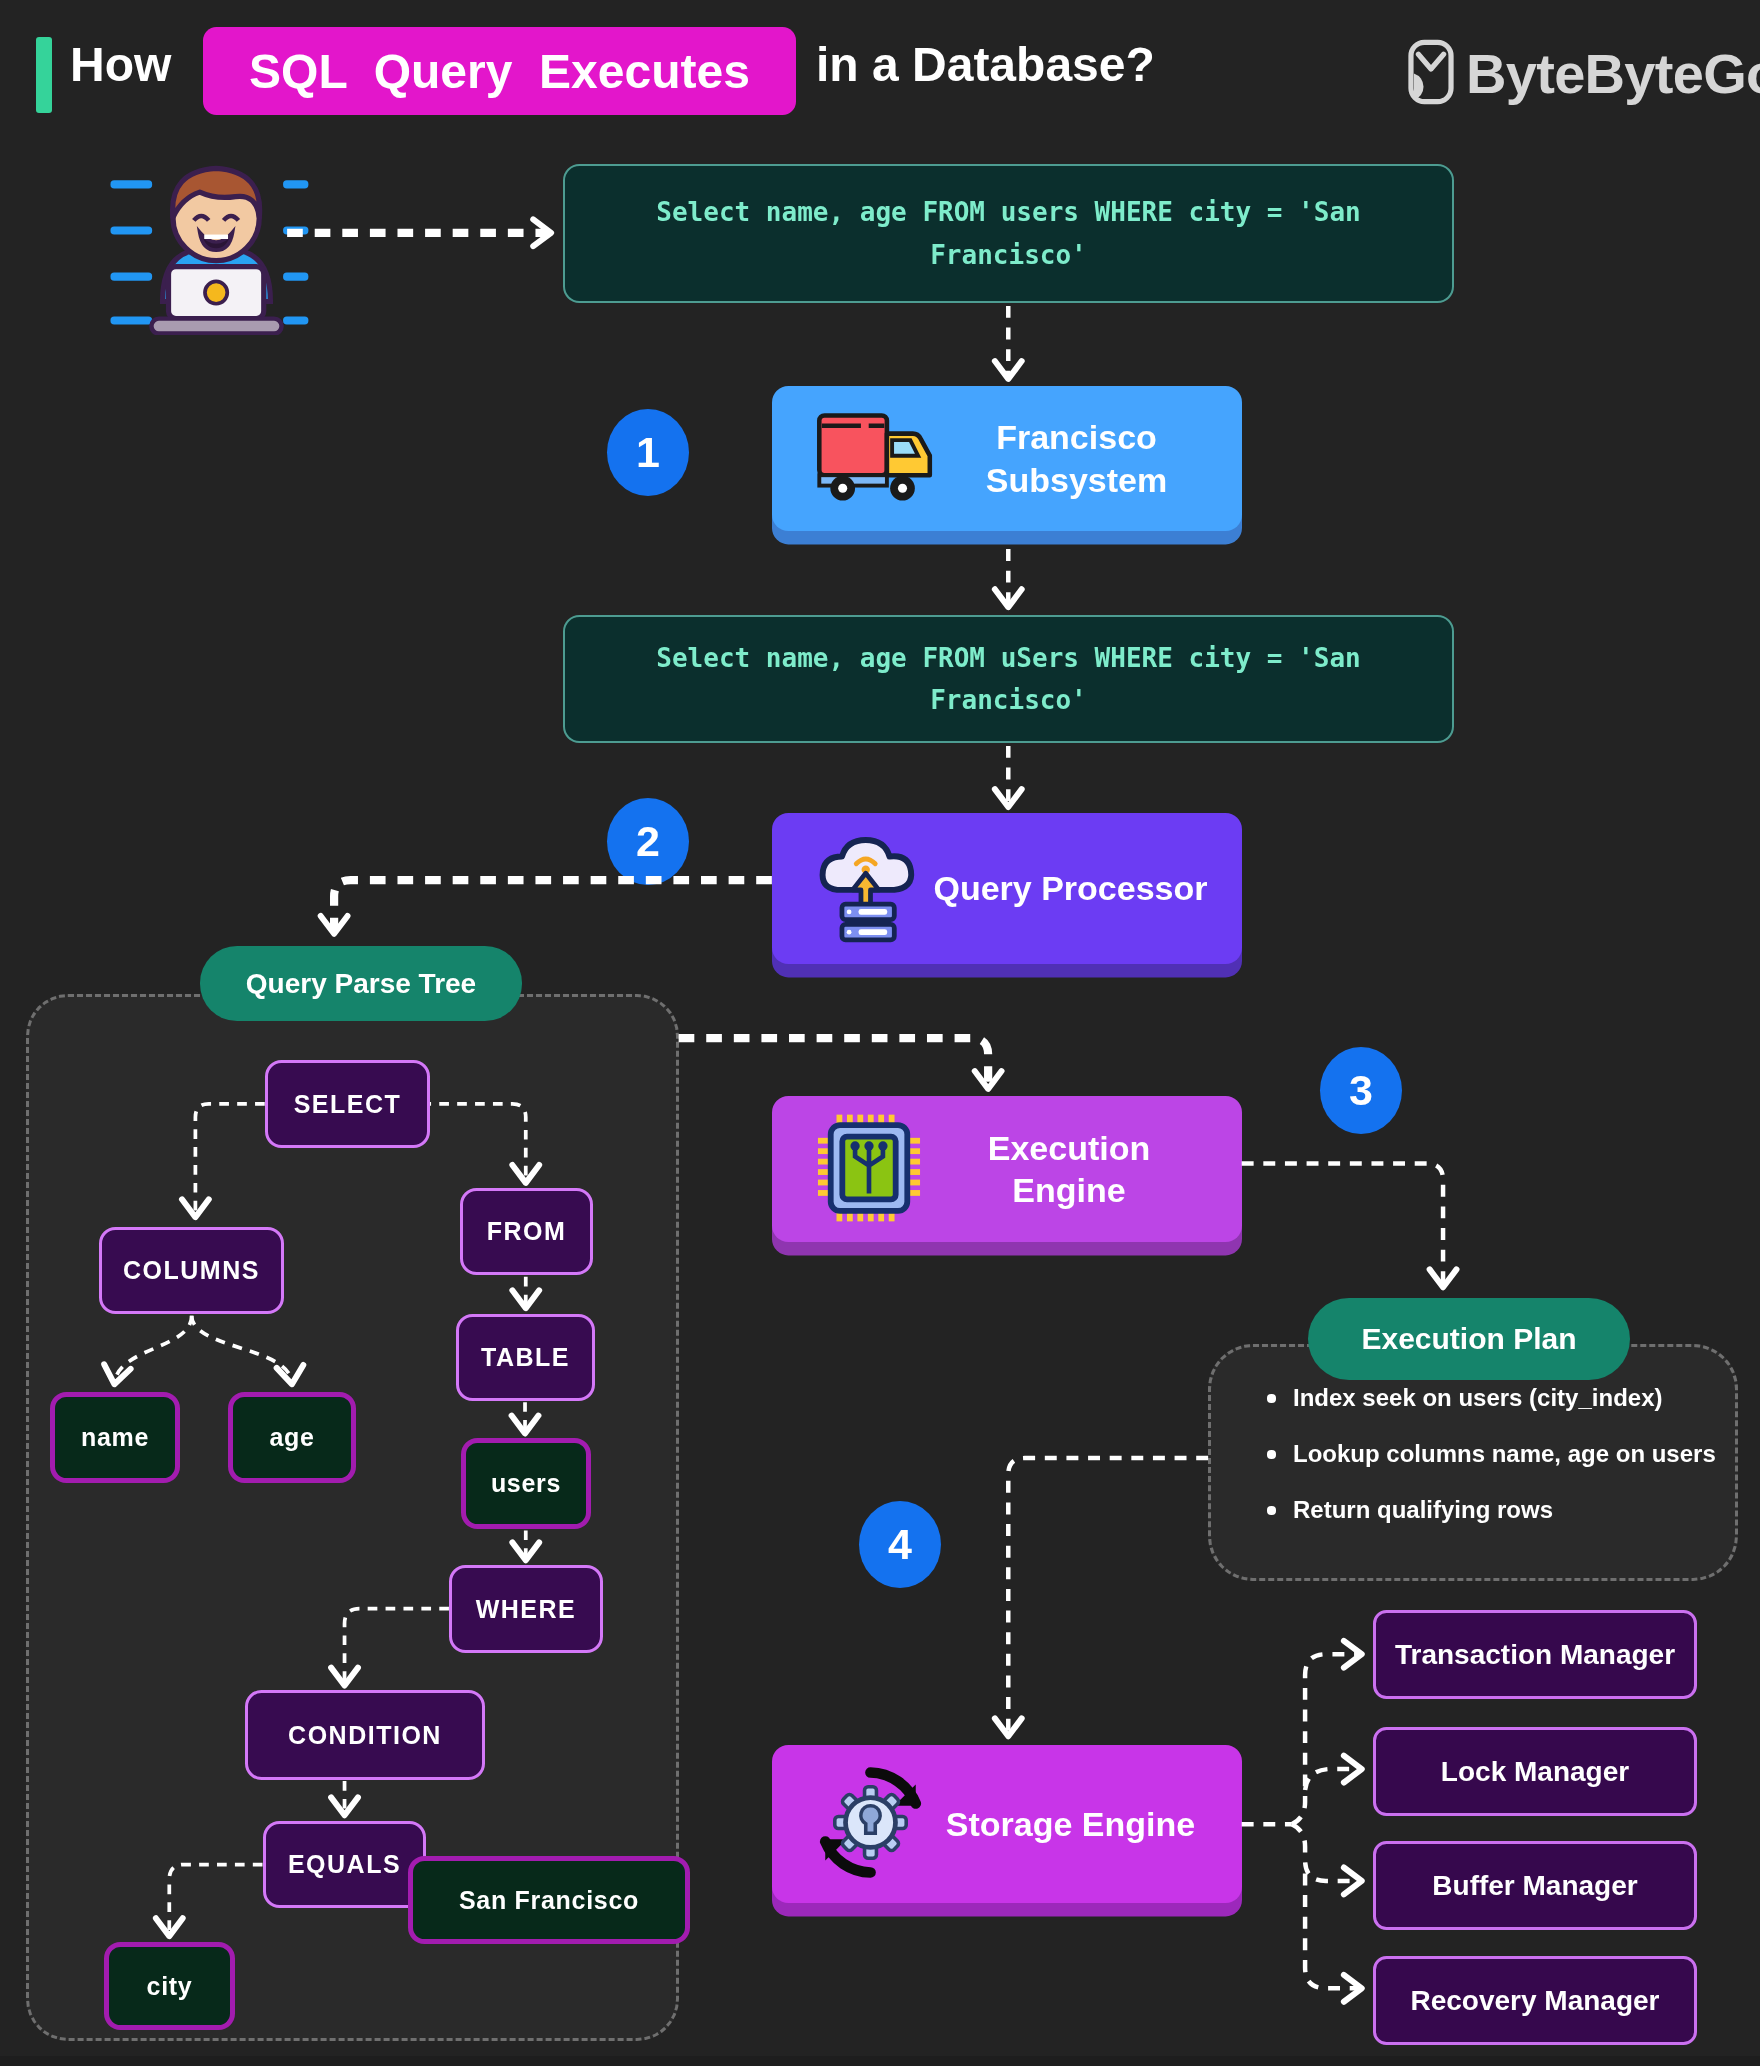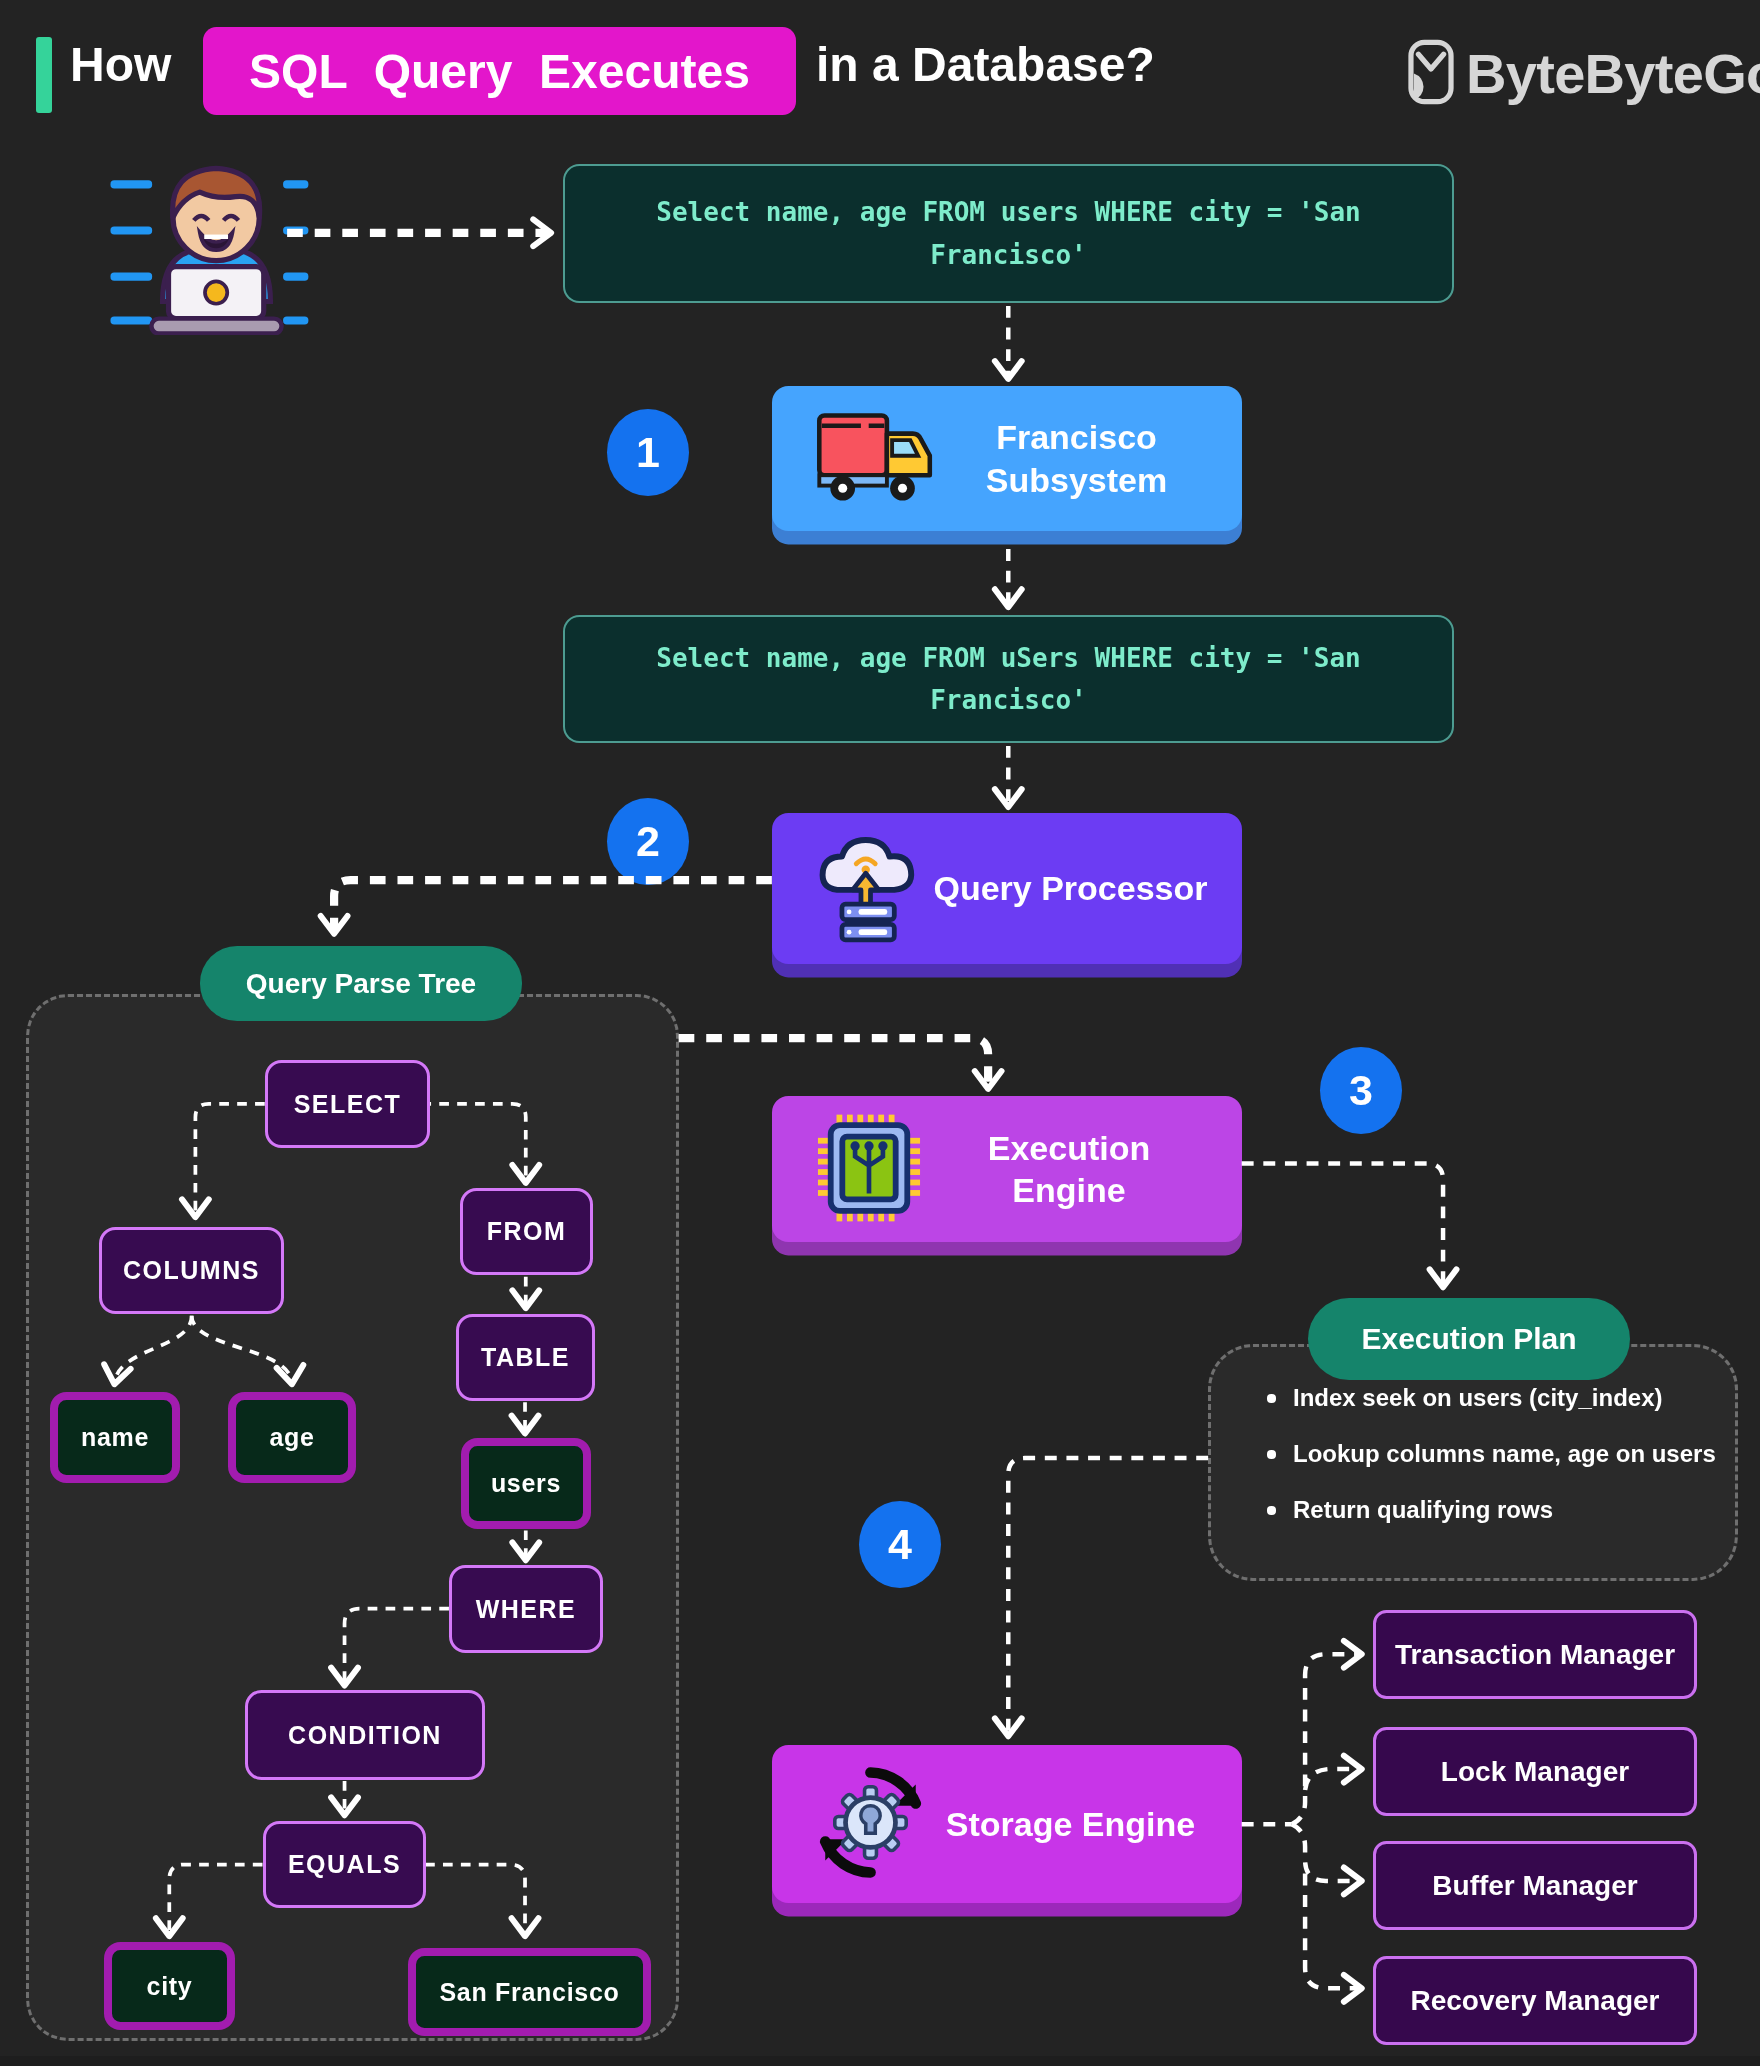--- a/index.html
+++ b/index.html
@@ -25,21 +25,21 @@
   .step-label{flex:1;text-align:center;font-size:34px;font-weight:bold;line-height:1.25;padding-right:31px;}
   .badge{position:absolute;width:82px;height:87px;border-radius:50%;background:#1472ef;
     display:flex;align-items:center;justify-content:center;font-size:43px;font-weight:bold;}
   .teal-pill{position:absolute;background:#15846b;display:flex;align-items:center;justify-content:center;
     font-size:30px;font-weight:bold;z-index:3;}
   .dashed-panel{position:absolute;background:#2a2a2a;border:3px dashed #6f6f6f;box-sizing:border-box;z-index:1;}
   
   .tnode{position:absolute;display:flex;align-items:center;justify-content:center;border-radius:16.4px;
     font-weight:bold;font-size:25px;letter-spacing:1.5px;z-index:2;box-sizing:border-box;}
   .tnode.purple{background:#370b50;border:3px solid #d478f8;}
-  .tnode.green{background:#07291a;border:8px solid #a21caf;letter-spacing:0.7px;}
+  .tnode.green{background:#07291a;border:5px solid #a21caf;letter-spacing:0.7px;}
   
   .plan-list{position:absolute;left:1238px;top:1377px;width:485px;list-style:none;margin:7px;padding:0;z-index:2;}
   .plan-list li{position:relative;padding-left:48px;margin-bottom:28px;font-size:24px;font-weight:bold;}
   .plan-list li:before{content:"";position:absolute;left:22.4px;top:10.4px;width:8.2px;height:8.2px;border-radius:50%;background:#fff;}
   
   .manager{position:absolute;left:1373px;width:324px;height:89px;background:#36084d;border:3px solid #cb70f0;
     border-radius:13.4px;display:flex;align-items:center;justify-content:center;font-size:28px;font-weight:bold;
     box-sizing:border-box;z-index:2;}
   .overlay{position:absolute;left:0;top:0;z-index:1;pointer-events:none;}
   .footer-band{position:absolute;left:0;top:2056px;width:1760px;height:10.4px;background:#1e1e1e;}
@@ -139,21 +139,21 @@
   <div class="tnode purple" style="left:99px;top:1227px;width:185px;height:87px;">COLUMNS</div>
   <div class="tnode purple" style="left:460px;top:1188px;width:133px;height:87px;">FROM</div>
   <div class="tnode purple" style="left:456px;top:1314px;width:139px;height:87px;">TABLE</div>
   <div class="tnode green" style="left:50px;top:1392px;width:130px;height:91px;">name</div>
   <div class="tnode green" style="left:228px;top:1392px;width:128px;height:91px;">age</div>
   <div class="tnode green" style="left:461px;top:1438px;width:130px;height:91px;">users</div>
   <div class="tnode purple" style="left:449px;top:1565px;width:154px;height:88px;">WHERE</div>
   <div class="tnode purple" style="left:245px;top:1690px;width:240px;height:90px;">CONDITION</div>
   <div class="tnode purple" style="left:263px;top:1821px;width:163px;height:87px;">EQUALS</div>
   <div class="tnode green" style="left:104px;top:1942px;width:131px;height:88px;">city</div>
-  <div class="tnode green" style="left:408px;top:1948px;width:243px;height:88px;">San Francisco</div>
+  <div class="tnode green" style="left:408px;top:1856px;width:282px;height:88px;">San Francisco</div>
 
   <div class="badge" style="left:1320px;top:1047px;">3</div>
   <div class="step-box" style="top:1096px;height:146px;background:#bc45e6;box-shadow:0 13.4px 0 #8f35b0;">
     <span class="step-icon">
       <svg width="116" height="116" viewBox="0 0 100 100">
         <g fill="#ffc933">
           <rect x="22" y="4" width="5" height="12"></rect>
             <rect x="31" y="4" width="5" height="12"></rect>
             <rect x="40" y="4" width="5" height="12"></rect>
             <rect x="49" y="4" width="5" height="12"></rect>

